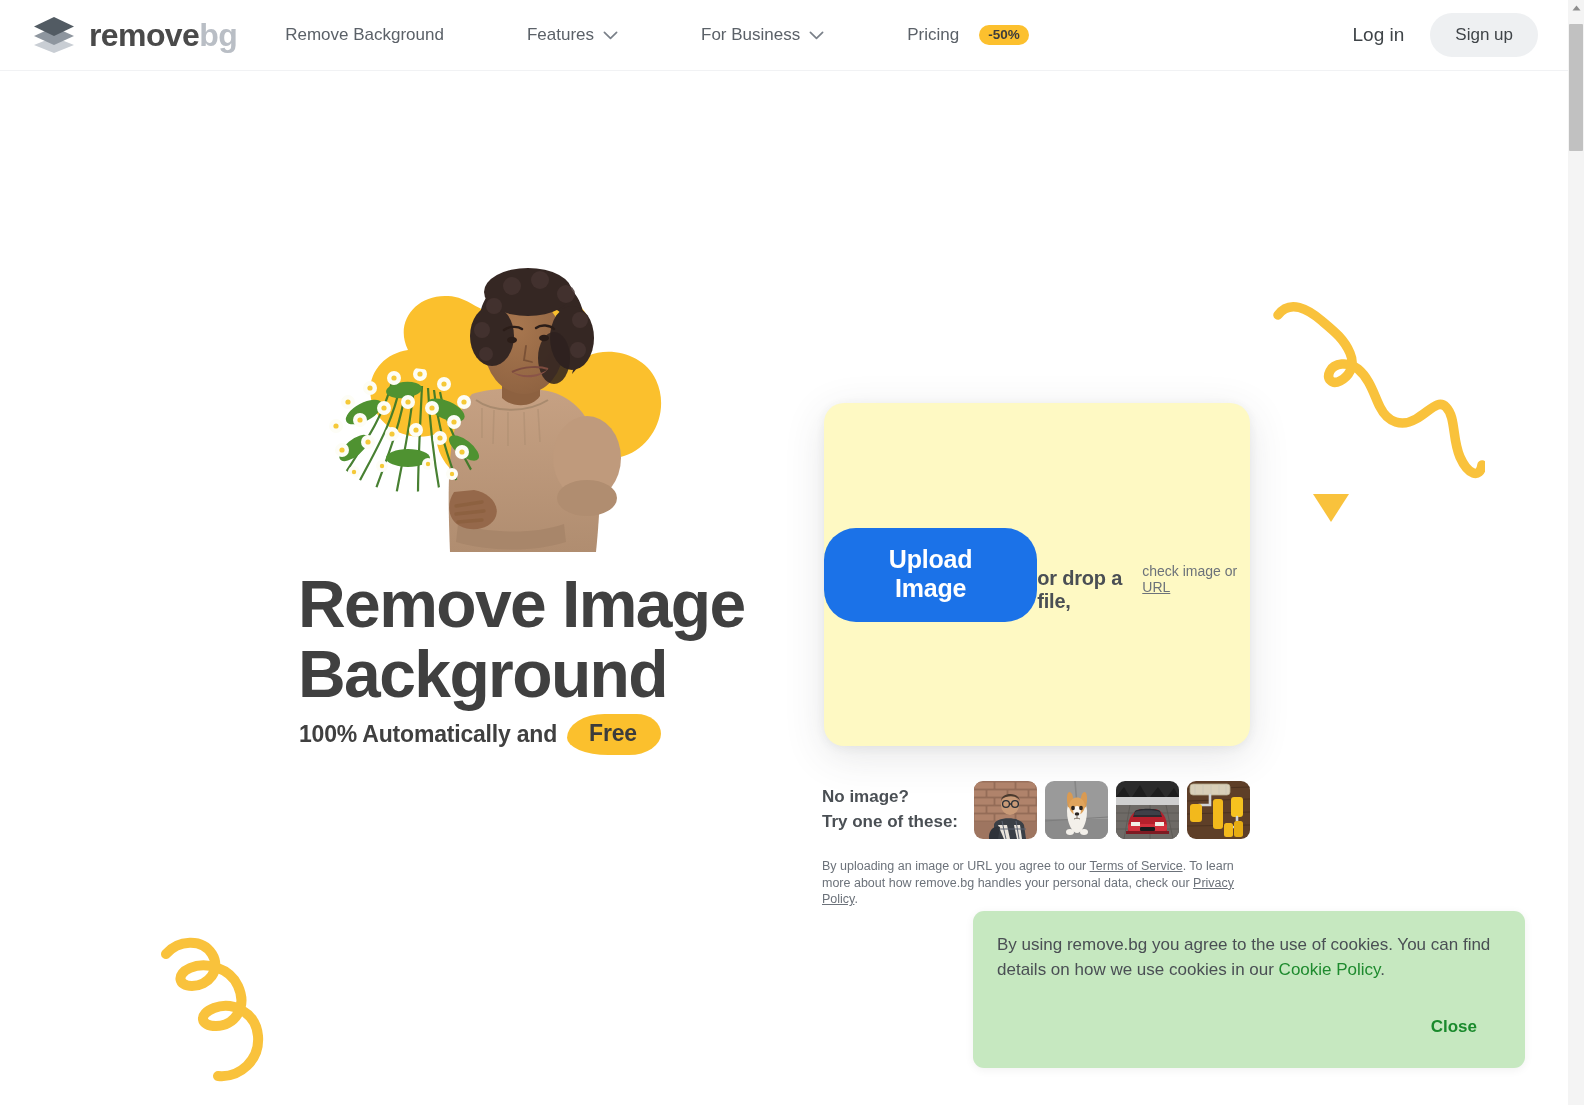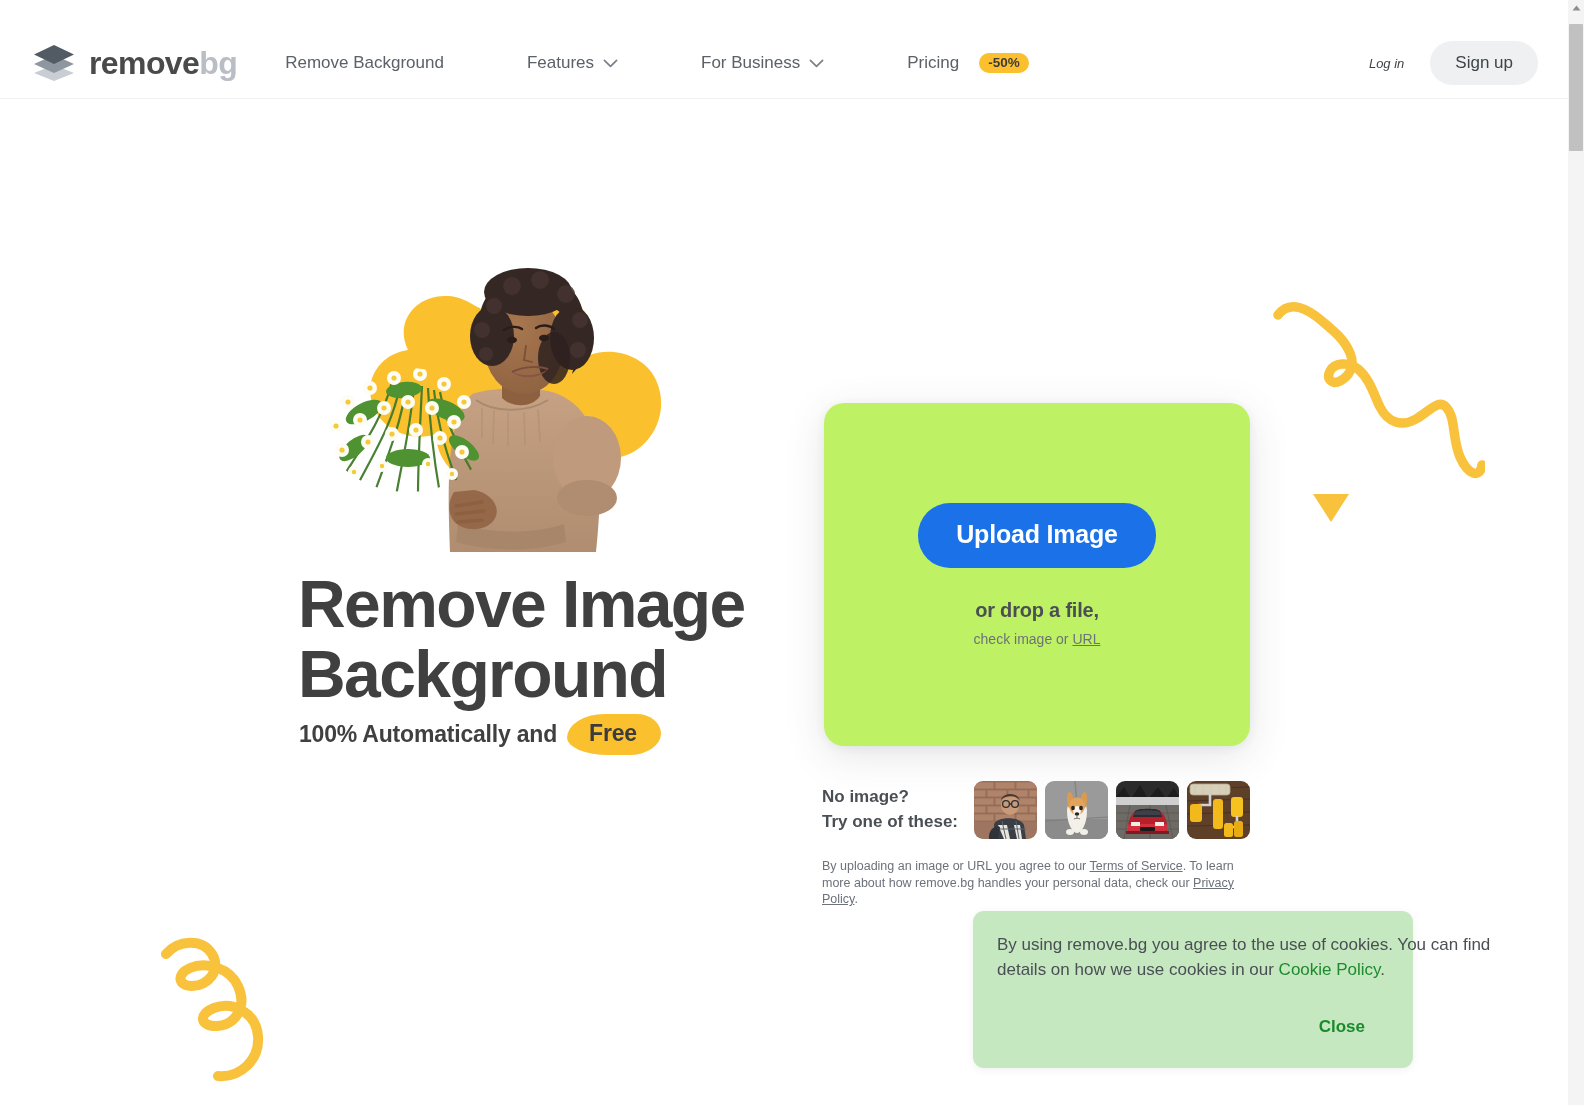--- a/index.html
+++ b/index.html
@@ -12,21 +12,20 @@
   body { position: relative; }
 
   
   .header {
     position: absolute; top: 0; left: 0;
     width: 1568px; height: 71px;
     background: #ffffff;
     border-bottom: 1px solid #f1f2f4;
     display: flex; align-items: center;
     z-index: 40;
-    margin-top: 28px;
   }
   .logo-wrap {
     display: flex; align-items: center; gap: 12px;
     margin-left: 31px; cursor: pointer;
   }
   .logo-mark { width: 46px; height: 40px; display: block; }
   .logo-text {
     font-size: 32px; font-weight: bold; letter-spacing: -0.6px;
     line-height: 1;
   }
@@ -47,22 +46,22 @@
     font-size: 13.5px; font-weight: bold;
     border-radius: 11px; padding: 3px 9px 4px;
     margin-left: 11px; line-height: 1;
   }
 
   .header-right {
     margin-left: auto; margin-right: 30px;
     display: flex; align-items: center; gap: 10px;
   }
   .login-link {
-    font-size: 13px; color: #3f4448;
-    padding: 10px 16px; cursor: pointer; font-style: italic;
+    font-size: 19px; color: #3f4448;
+    padding: 10px 16px; cursor: pointer;
   }
   .signup-btn {
     font-size: 17px; color: #3f4448;
     background: #eef0f2; border: none;
     border-radius: 24px; padding: 12px 25px;
     cursor: pointer; font-family: inherit;
   }
 
   
   .scrollbar {
@@ -114,23 +113,23 @@
     content: ""; position: absolute;
     left: -8px; top: -4px; right: -10px; bottom: -5px;
     background: #fbc02d; z-index: -1;
     border-radius: 40% 26% 34% 44% / 58% 48% 52% 42%;
   }
 
   
   .upload-card {
     position: absolute; left: 824px; top: 403px;
     width: 426px; height: 343px;
-    background: #bef264; border-radius: 20px;
+    background: #fef9c3; border-radius: 20px;
     box-shadow: 0 10px 40px rgba(60,64,67,0.13), 0 2px 10px rgba(60,64,67,0.07);
-    display: flex; flex-direction: column;
+    display: flex; flex-direction: row;
     align-items: center; justify-content: center;
     z-index: 10;
   }
   .upload-btn {
     background: #1b72e8; color: #ffffff;
     font-size: 25px; font-weight: bold;
     border: none; border-radius: 32px;
     padding: 17px 38px 19px; cursor: pointer;
     font-family: inherit; letter-spacing: -0.2px;
   }
@@ -169,21 +168,21 @@
   .legal .plain { text-decoration: underline; }
 
   
   .squiggle-tr { position: absolute; left: 1270px; top: 295px; width: 215px; height: 210px; z-index: 1; }
   .tri-tr { position: absolute; left: 1311px; top: 492px; width: 40px; height: 32px; z-index: 1; }
   .squiggle-bl { position: absolute; left: 160px; top: 930px; width: 130px; height: 160px; z-index: 1; }
 
   
   .cookie {
     position: absolute; left: 973px; top: 911px;
-    width: 440px; height: 157px;
+    width: 552px; height: 157px;
     background: #c6e8c0; border-radius: 11px;
     z-index: 50;
     box-shadow: 0 2px 10px rgba(0,0,0,0.06);
   }
   .cookie-text {
     position: absolute; left: 24px; top: 22px;
     width: 500px;
     font-size: 17px; line-height: 1.45; color: #4a4f54;
   }
   .cookie-text a { color: #1e8a2e; text-decoration: none; cursor: pointer; }

